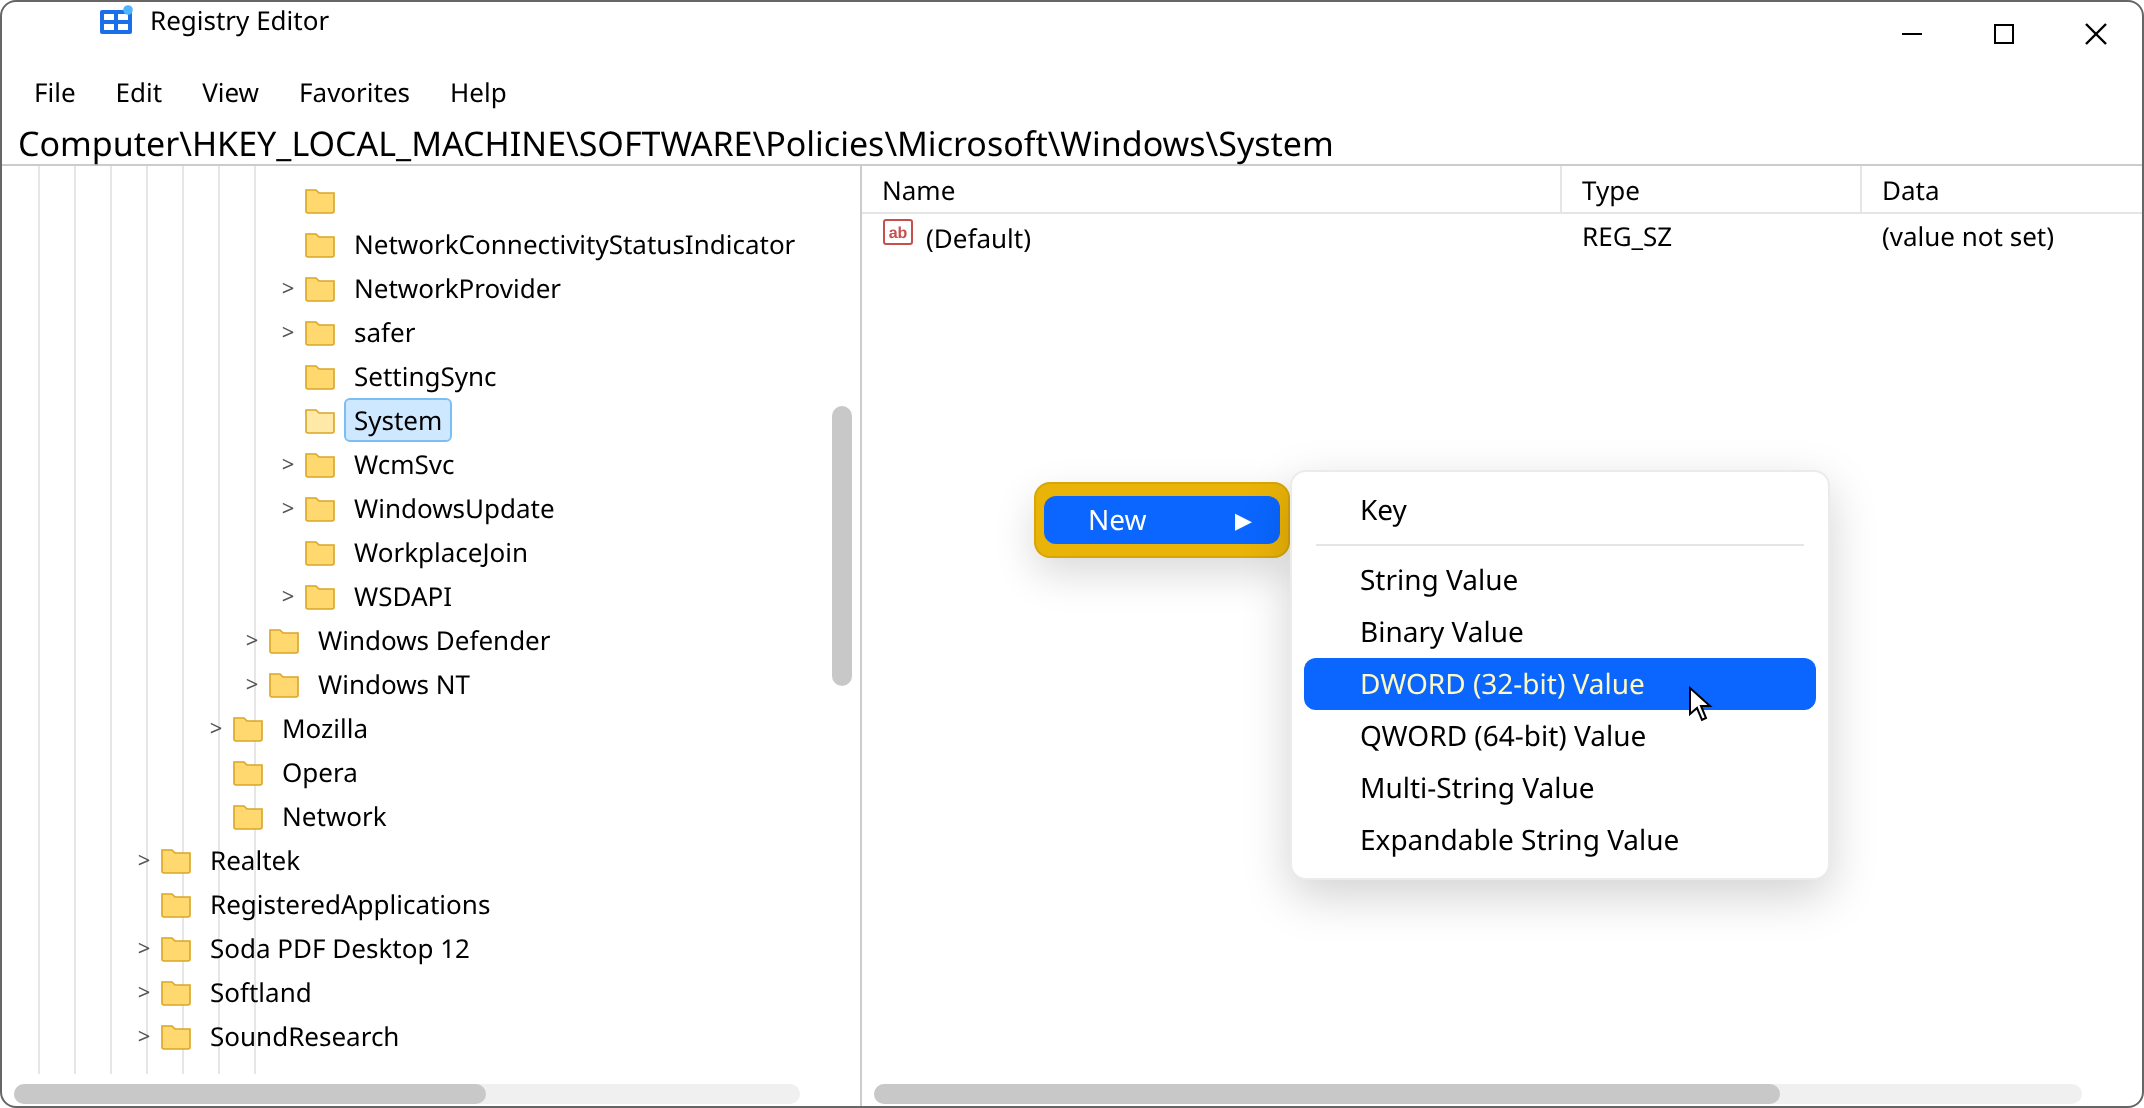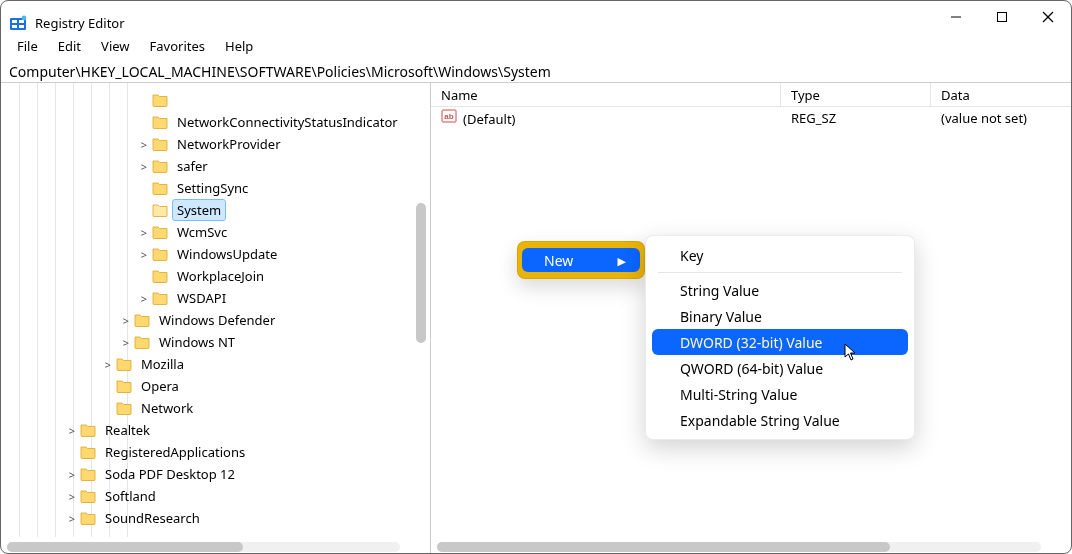--- a/index.html
+++ b/index.html
@@ -14,23 +14,24 @@
     overflow: hidden;
     border: 1px solid #666;
     border-radius: 8px;
     position: relative;
   }
 
   
   .titlebar {
     height: 32px;
     display: flex;
-    align-items: flex-end;
+    align-items: flex-start;
     padding: 0 0 0 8px;
     border-bottom: 1px solid transparent;
+    margin-left: 40px;
   }
   .titlebar .app-icon { width:18px; height:18px; margin-right:8px; display:flex;align-items:center;justify-content:center;}
   .titlebar .title { flex: 1; font-size: 13px; }
   .win-btns { display:flex; height:100%; }
   .win-btn { width:46px; display:flex; align-items:center; justify-content:center; }
   .win-btn svg { width:12px; height:12px; }
 
   
   .menubar {
     height: 26px;
@@ -42,21 +43,21 @@
   .menubar .menu-item { padding: 2px 10px; }
 
   
   .addressbar {
     height: 24px;
     display:flex;
     align-items:center;
     padding: 0 8px;
     border-top: 1px solid transparent;
     border-bottom: 1px solid #ccc;
-    font-size: 14px;
+    font-size: 17px;
   }
 
   
   .main {
     display: flex;
     height: calc(554px - 32px - 26px - 24px);
     position: relative;
   }
 
   

